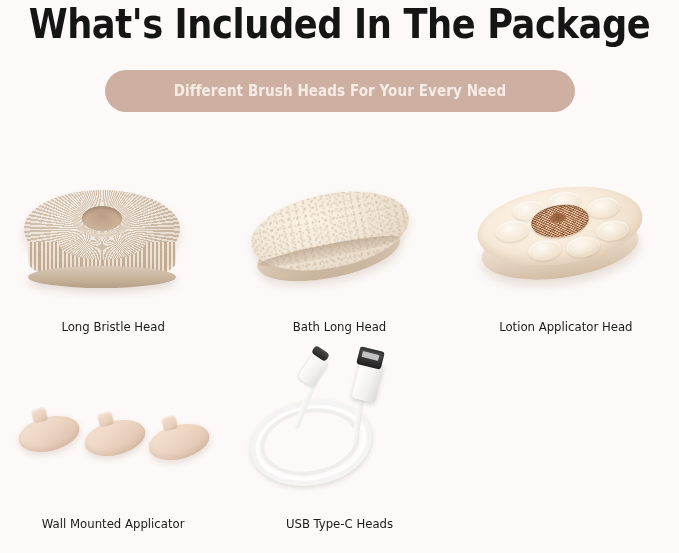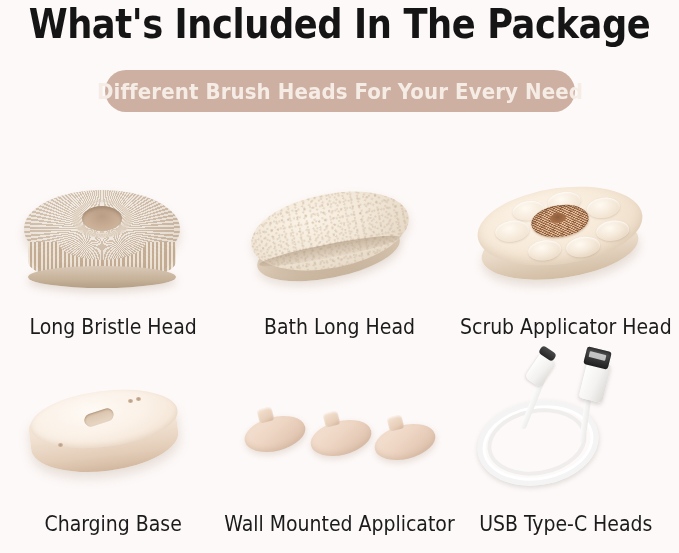--- a/index.html
+++ b/index.html
@@ -41,21 +41,21 @@
     height: 42px;
     border-radius: 21px;
     background: #cdb0a1;
     display: flex;
     align-items: center;
     justify-content: center;
   }
   #subtitle-pill .pill-text {
     font-family: "DejaVu Sans Condensed", "Liberation Sans Narrow", "DejaVu Sans", sans-serif;
     font-weight: 600;
-    font-size: 22px;
+    font-size: 15px;
     color: #f6ece6;
     letter-spacing: 0.1px;
     white-space: nowrap;
   }
 
   
   .product-grid {
     position: absolute;
     top: 140px;
     left: 0;
@@ -72,21 +72,21 @@
     flex-direction: column;
     align-items: center;
   }
   .art-stage {
     width: 226px;
     height: 175px;
     position: relative;
   }
   .product-label {
     font-family: "DejaVu Sans Condensed", "Liberation Sans Narrow", "DejaVu Sans", sans-serif;
-    font-size: 21px;
+    font-size: 13px;
     font-weight: 400;
     color: #1b1b1b;
     white-space: nowrap;
     line-height: 20px;
     margin-top: 2px;
   }
 
   
   .bristle-wrap {
     position: absolute;
@@ -566,40 +566,27 @@
               <div class="lobe l3"></div>
               <div class="lobe l4"></div>
               <div class="lobe l5"></div>
               <div class="lobe l6"></div>
               <div class="lobe l7"></div>
             </div>
             <div class="lotion-mesh"></div>
             <div class="lotion-mesh-hole"></div>
           </div>
         </div>
-        <div class="product-label">Scrub Applicator Head</div>
+        <div class="product-label">Lotion Applicator Head</div>
       </div>
 
     </div>
 
     <div class="product-row">
 
-      <div class="product-cell">
-        <div class="art-stage">
-          <div class="charger-wrap">
-            <div class="charger-body"></div>
-            <div class="charger-top"></div>
-            <div class="charger-slot"></div>
-            <div class="charger-pin p1"></div>
-            <div class="charger-pin p2"></div>
-            <div class="charger-pin p3"></div>
-          </div>
-        </div>
-        <div class="product-label">Charging Base</div>
-      </div>
 
       <div class="product-cell">
         <div class="art-stage">
           <div class="mounts-wrap">
             <div class="mount m1">
                 <div class="cup"></div>
                 <div class="knob"></div>
               </div>
             <div class="mount m2">
                 <div class="cup"></div>

